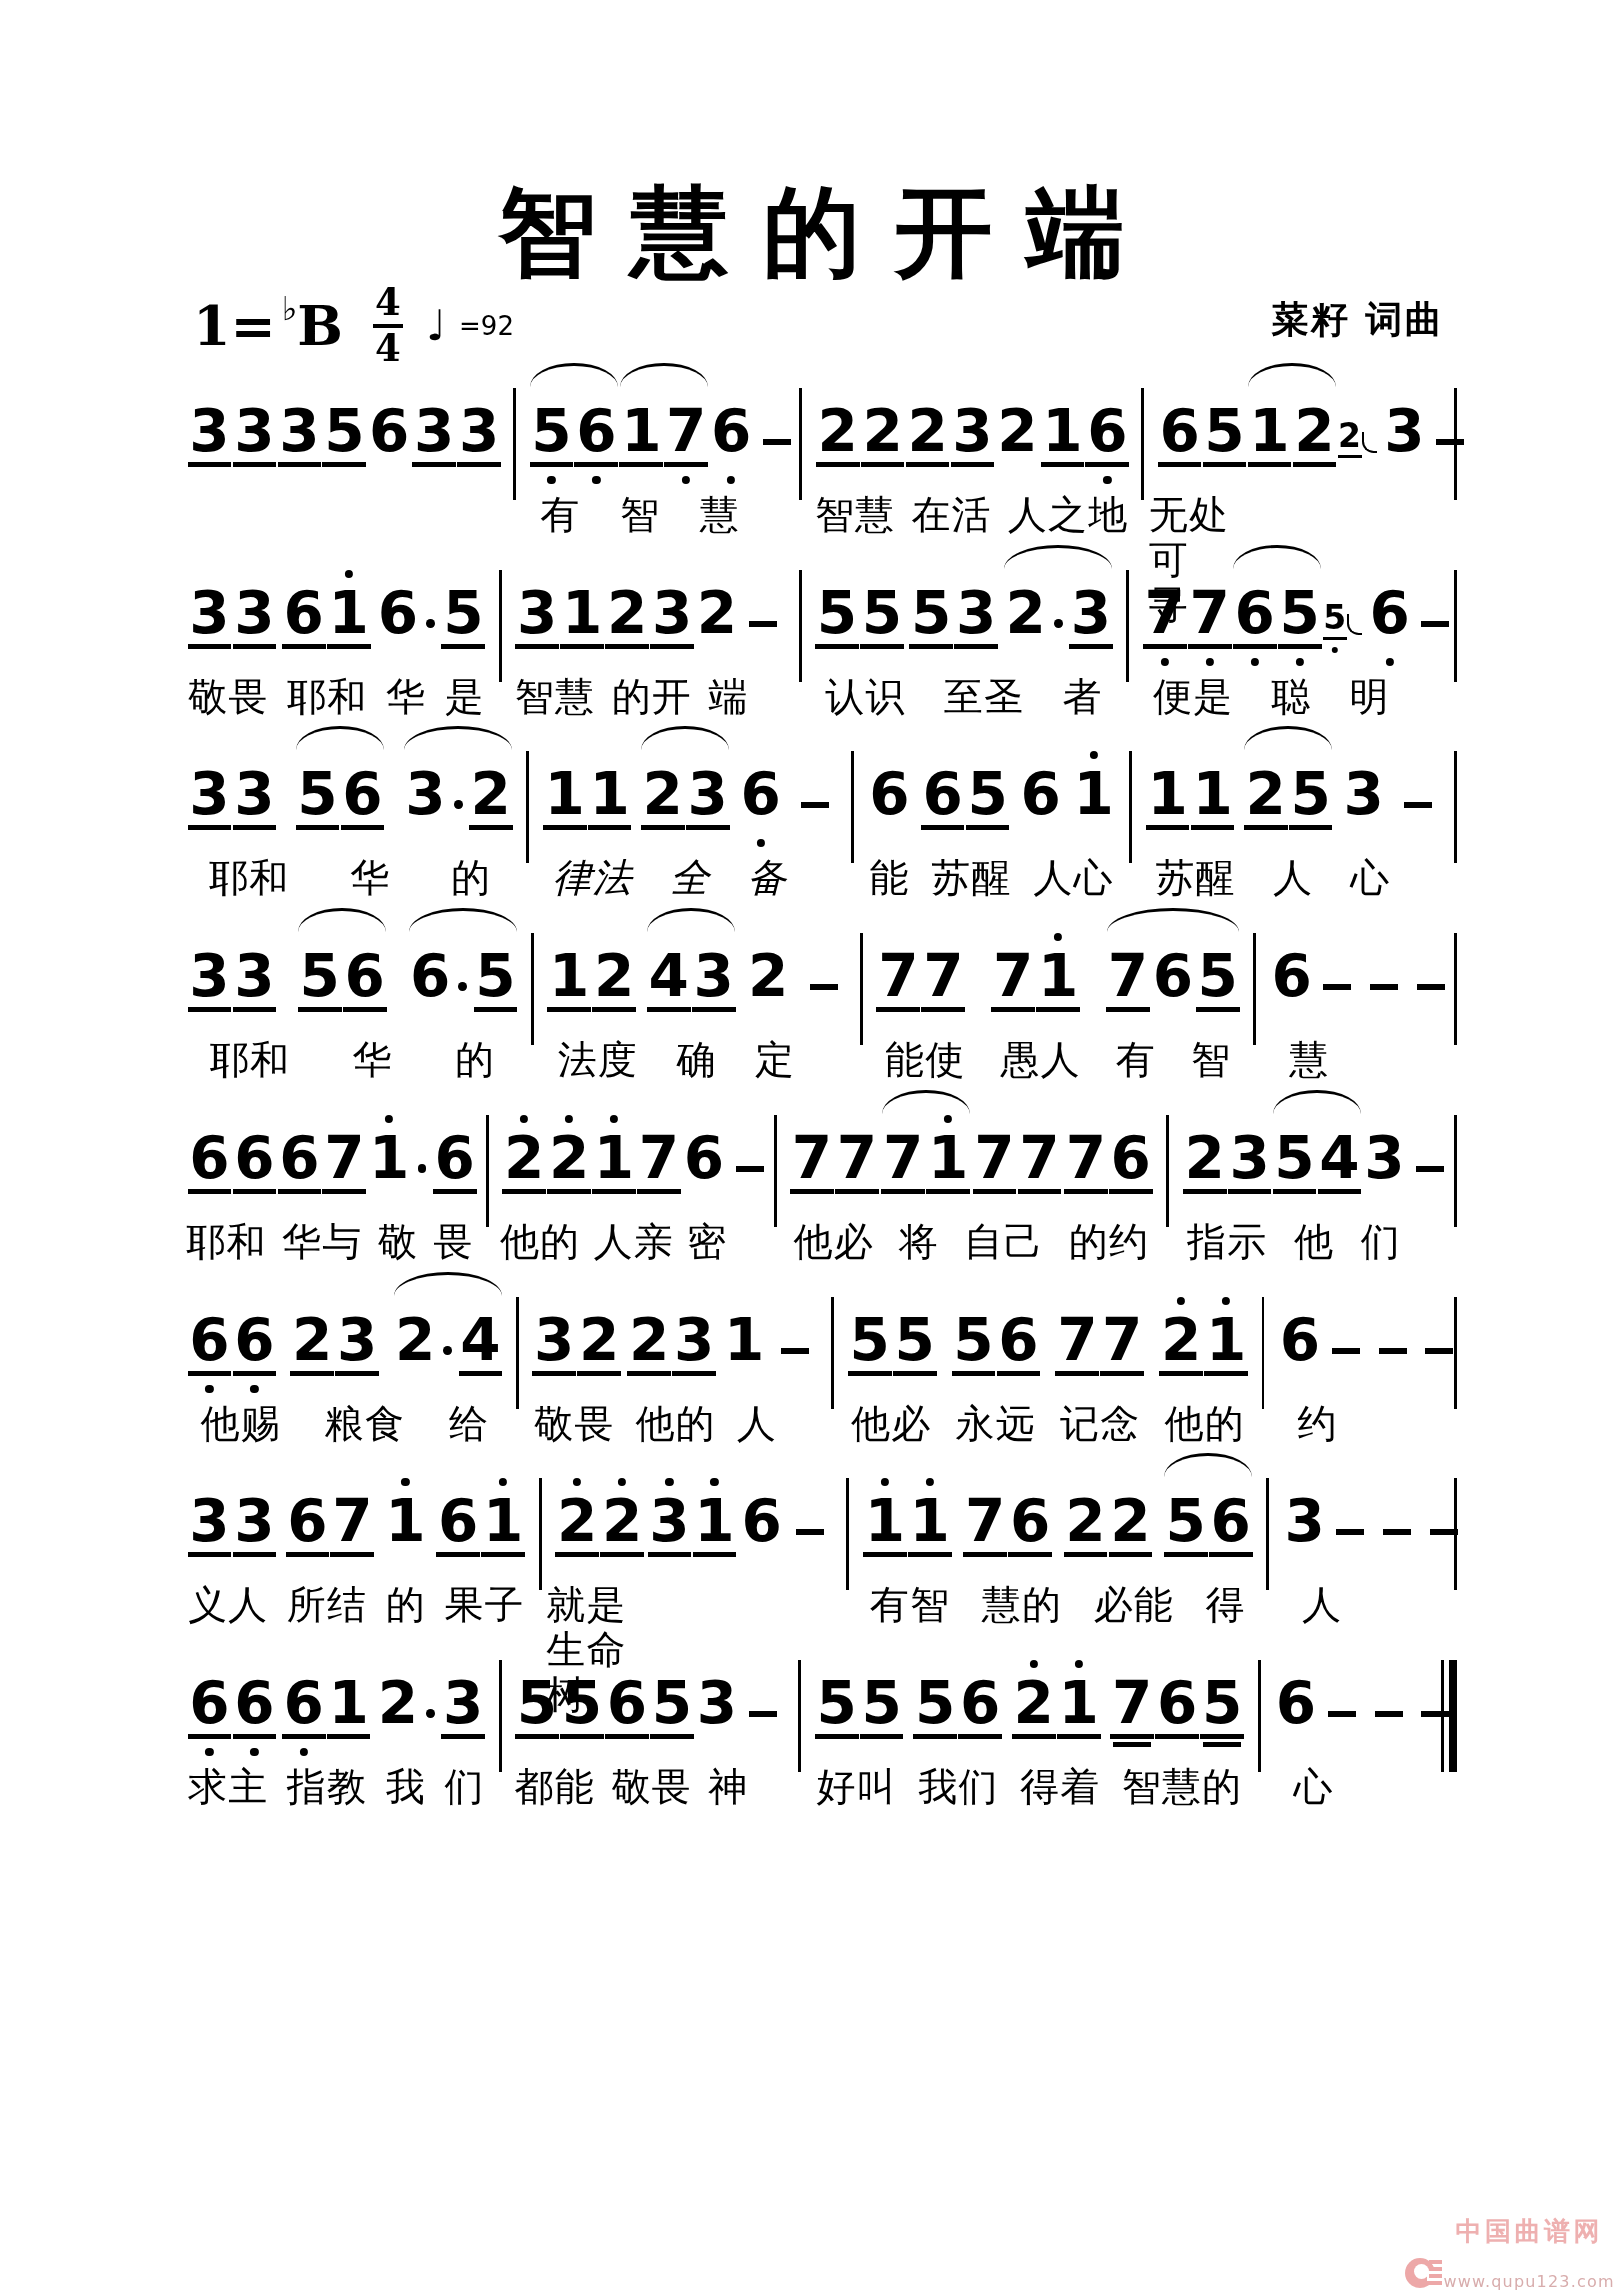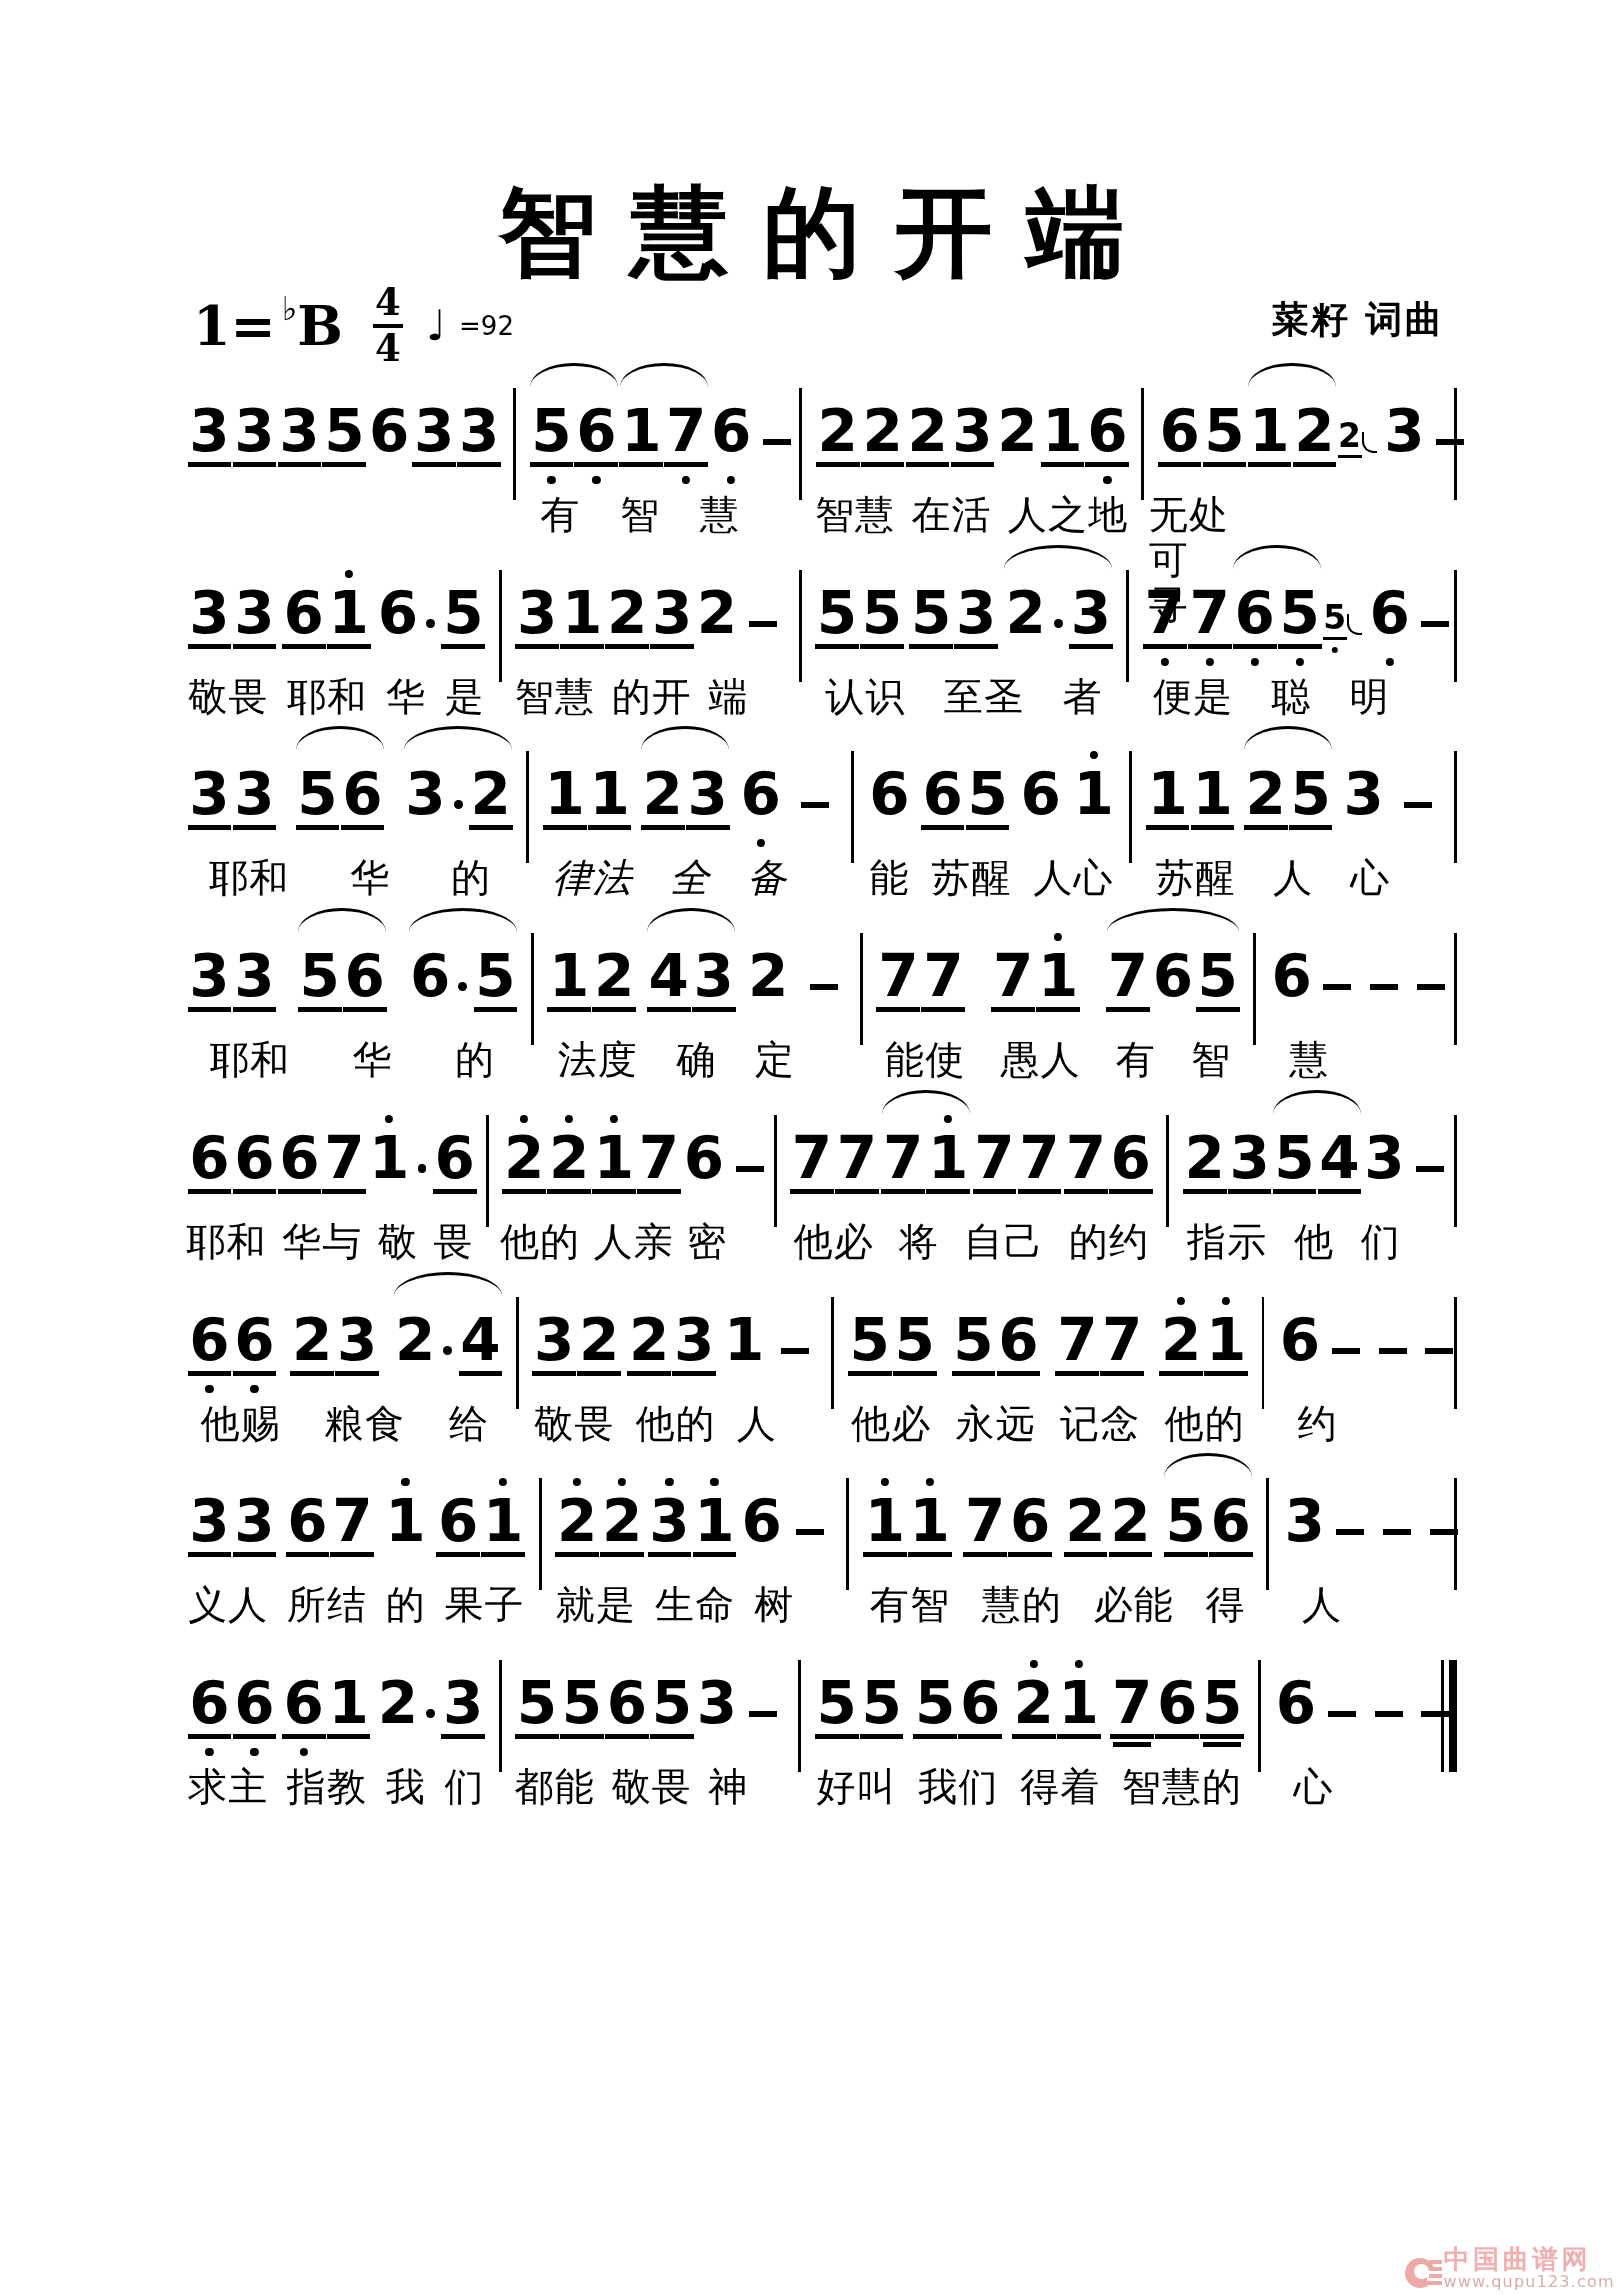--- a/index.html
+++ b/index.html
@@ -61,21 +61,21 @@
   .watermark{position:absolute;right:8.2px;bottom:4.7px;display:flex;align-items:flex-end;}
   .wm-logo{position:relative;width:33px;height:36px;margin-right:5.8px;flex:0 0 auto;}
   .wm-logo .c{position:absolute;left:0;top:3.5px;width:30px;height:30px;border-radius:50%;
               background:#eda8a8;}
   .wm-logo .c::after{content:"";position:absolute;left:9.4px;top:5.8px;width:15px;height:15px;
               border-radius:50%;background:#fff;}
   .wm-logo .c::before{content:"";position:absolute;right:-2.3px;top:13px;width:10.5px;height:10.5px;
               background:#fff;}
   .wm-logo .b{position:absolute;right:-4.7px;top:5.8px;width:13px;height:3.5px;background:#eda8a8;
               box-shadow:0 7px 0 #eda8a8,0 14px 0 #eda8a8,0 21px 0 #eda8a8;}
-  .wm-text{display:flex;flex-direction:column;align-items:flex-start;line-height:1.05;}
+  .wm-text{display:flex;flex-direction:column;align-items:center;line-height:1.05;gap:28px;}
   .wm-name{font-size:26px;font-weight:bold;color:#eeb0b0;letter-spacing:3.5px;white-space:nowrap;}
   .wm-url{font-size:16px;color:#d8acac;letter-spacing:1.2px;white-space:nowrap;}
 </style>
 </head>
 <body>
 
 <div class="page">
 
   <div class="title">智慧的开端</div>
 
@@ -1185,21 +1185,21 @@
               </div>
               <div class="grp">
                 <div class="tok">
                   <div class="dg">6</div>
                 </div>
               </div>
               <div class="grp">
                 <div class="dsh"></div>
               </div>
             </div>
-            <div class="m-lyrics" style="padding-right: 14%;">
+            <div class="m-lyrics" style="padding-right: 14%; flex-direction: column;">
               <div class="lyric">就是</div>
               <div class="lyric">生命</div>
               <div class="lyric">树</div>
             </div>
           </div>
           <div class="bar"></div>
           <div class="measure" style="flex: 8 1 0px;">
             <div class="m-notes">
               <div class="grp">
                 <div class="tok">

